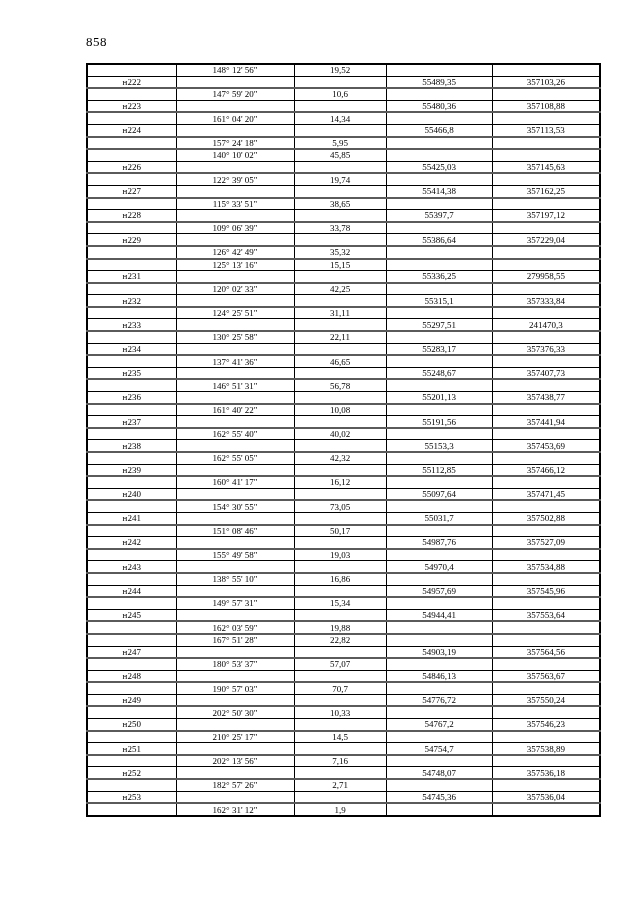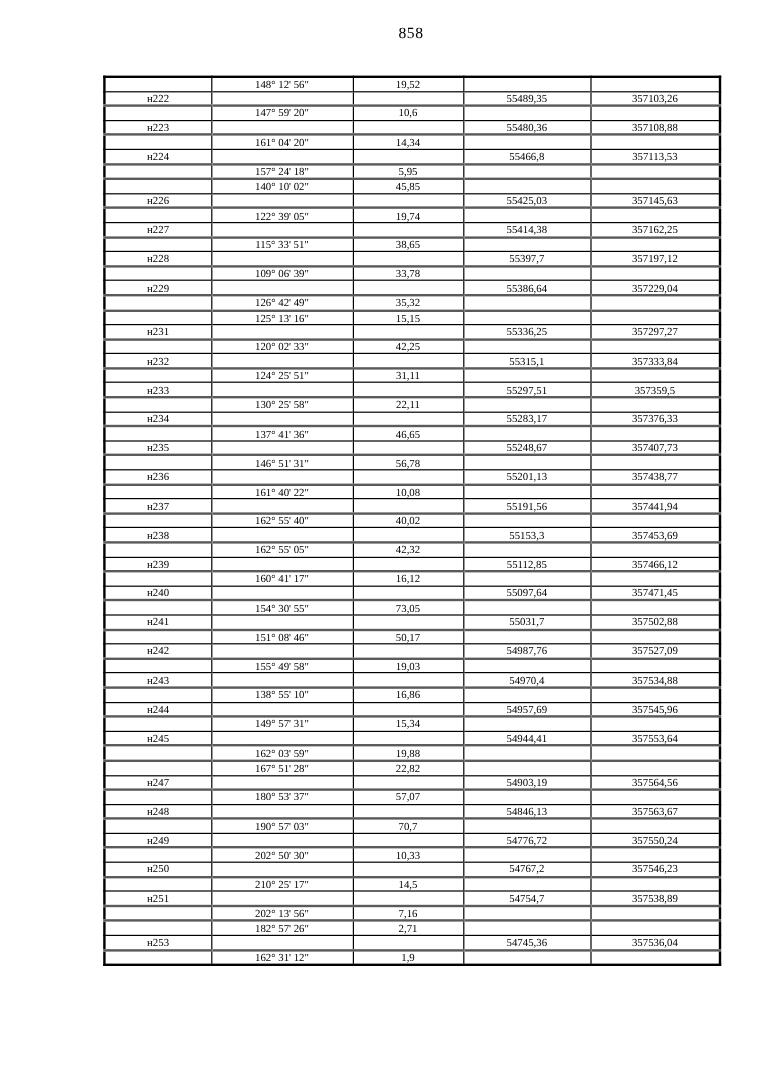--- a/index.html
+++ b/index.html
@@ -11,24 +11,23 @@
     position: relative;
     width: 640px;
     height: 905px;
     background: #ffffff;
     font-family: "Liberation Serif", "DejaVu Serif", serif;
     color: #000000;
     overflow: hidden;
   }
   .page-number {
     position: absolute;
-    top: 20px;
+    top: 34px;
     left: 86px;
     width: 513px;
-    text-align: center;
     font-size: 13px;
     letter-spacing: 0.5px;
   }
   table.coords {
     position: absolute;
     top: 63px;
     left: 86px;
     width: 513px;
     border-collapse: collapse;
     table-layout: fixed;
@@ -185,21 +184,21 @@
           <td>125° 13' 16"</td>
           <td>15,15</td>
           <td></td>
           <td></td>
         </tr>
         <tr class="point-row">
           <td>н231</td>
           <td></td>
           <td></td>
           <td>55336,25</td>
-          <td>357297,27</td>
+          <td>279958,55</td>
         </tr>
         <tr class="angle-row">
           <td></td>
           <td>120° 02' 33"</td>
           <td>42,25</td>
           <td></td>
           <td></td>
         </tr>
         <tr class="point-row">
           <td>н232</td>
@@ -213,21 +212,21 @@
           <td>124° 25' 51"</td>
           <td>31,11</td>
           <td></td>
           <td></td>
         </tr>
         <tr class="point-row">
           <td>н233</td>
           <td></td>
           <td></td>
           <td>55297,51</td>
-          <td>357359,5</td>
+          <td>241470,3</td>
         </tr>
         <tr class="angle-row">
           <td></td>
           <td>130° 25' 58"</td>
           <td>22,11</td>
           <td></td>
           <td></td>
         </tr>
         <tr class="point-row">
           <td>н234</td>
@@ -466,20 +465,27 @@
           <td></td>
           <td>54754,7</td>
           <td>357538,89</td>
         </tr>
         <tr class="angle-row">
           <td></td>
           <td>202° 13' 56"</td>
           <td>7,16</td>
           <td></td>
           <td></td>
+        </tr>
+        <tr class="point-row">
+          <td>н252</td>
+          <td></td>
+          <td></td>
+          <td>54748,07</td>
+          <td>357536,18</td>
         </tr>
         <tr class="angle-row">
           <td></td>
           <td>182° 57' 26"</td>
           <td>2,71</td>
           <td></td>
           <td></td>
         </tr>
         <tr class="point-row">
           <td>н253</td>

